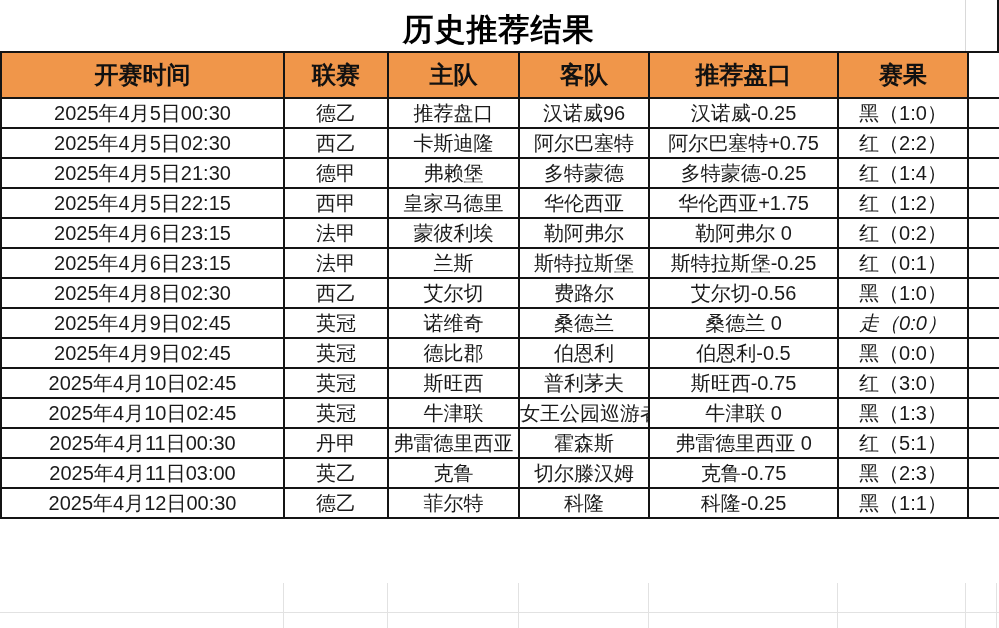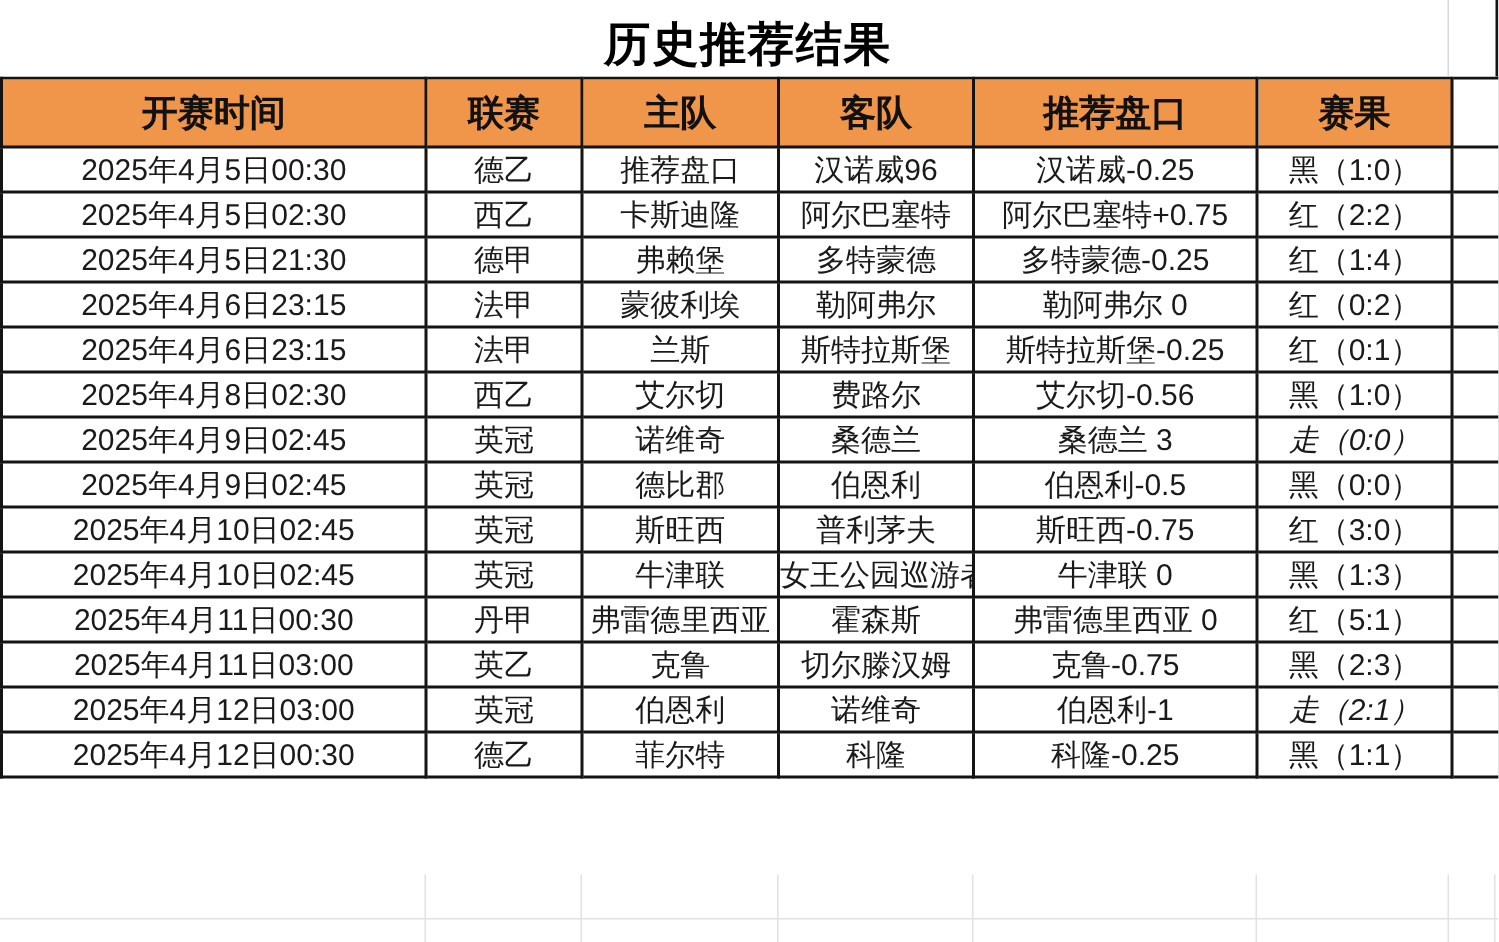--- a/index.html
+++ b/index.html
@@ -115,20 +115,29 @@
         <tr>
           <td>2025年4月5日21:30</td>
           <td>德甲</td>
           <td>弗赖堡</td>
           <td>多特蒙德</td>
           <td>多特蒙德-0.25</td>
           <td class="res-red">红（1:4）</td>
           <td></td>
         </tr>
         <tr>
+          <td>2025年4月5日22:15</td>
+          <td>西甲</td>
+          <td>皇家马德里</td>
+          <td>华伦西亚</td>
+          <td>华伦西亚+1.75</td>
+          <td class="res-red">红（1:2）</td>
+          <td></td>
+        </tr>
+        <tr>
           <td>2025年4月6日23:15</td>
           <td>法甲</td>
           <td>蒙彼利埃</td>
           <td>勒阿弗尔</td>
           <td>勒阿弗尔 0</td>
           <td class="res-red">红（0:2）</td>
           <td></td>
         </tr>
         <tr>
           <td>2025年4月6日23:15</td>
@@ -146,21 +155,21 @@
           <td>费路尔</td>
           <td>艾尔切-0.56</td>
           <td class="res-black">黑（1:0）</td>
           <td></td>
         </tr>
         <tr>
           <td>2025年4月9日02:45</td>
           <td>英冠</td>
           <td>诺维奇</td>
           <td>桑德兰</td>
-          <td>桑德兰 3</td>
+          <td>桑德兰 0</td>
           <td class="res-go">走（0:0）</td>
           <td></td>
         </tr>
         <tr>
           <td>2025年4月9日02:45</td>
           <td>英冠</td>
           <td>德比郡</td>
           <td>伯恩利</td>
           <td>伯恩利-0.5</td>
           <td class="res-black">黑（0:0）</td>
@@ -193,29 +202,20 @@
           <td class="res-red">红（5:1）</td>
           <td></td>
         </tr>
         <tr>
           <td>2025年4月11日03:00</td>
           <td>英乙</td>
           <td>克鲁</td>
           <td>切尔滕汉姆</td>
           <td>克鲁-0.75</td>
           <td class="res-black">黑（2:3）</td>
-          <td></td>
-        </tr>
-        <tr>
-          <td>2025年4月12日03:00</td>
-          <td>英冠</td>
-          <td>伯恩利</td>
-          <td>诺维奇</td>
-          <td>伯恩利-1</td>
-          <td class="res-go">走（2:1）</td>
           <td></td>
         </tr>
         <tr>
           <td>2025年4月12日00:30</td>
           <td>德乙</td>
           <td>菲尔特</td>
           <td>科隆</td>
           <td>科隆-0.25</td>
           <td class="res-black">黑（1:1）</td>
           <td></td>

